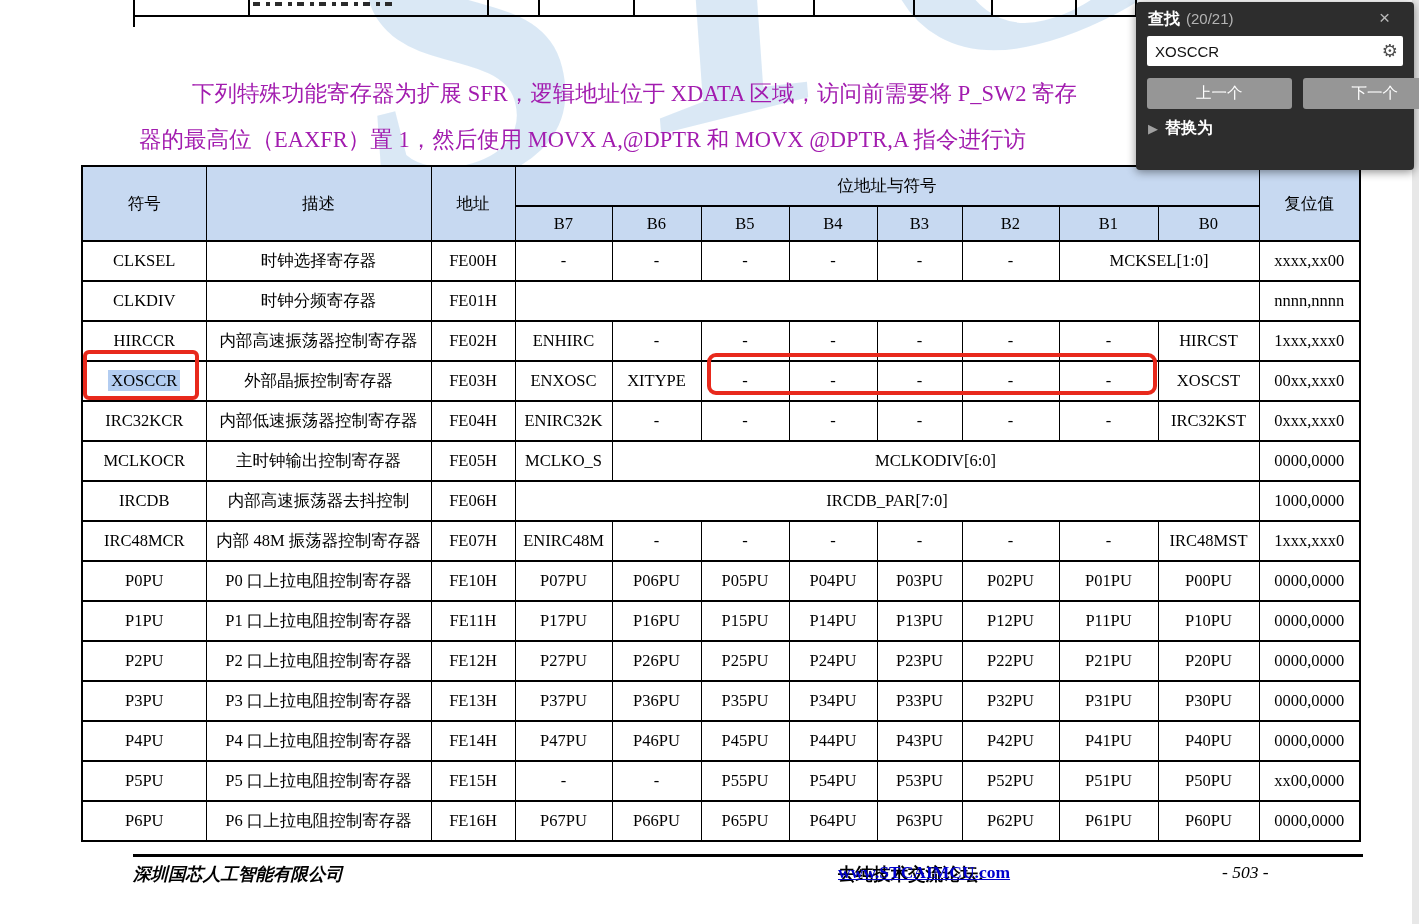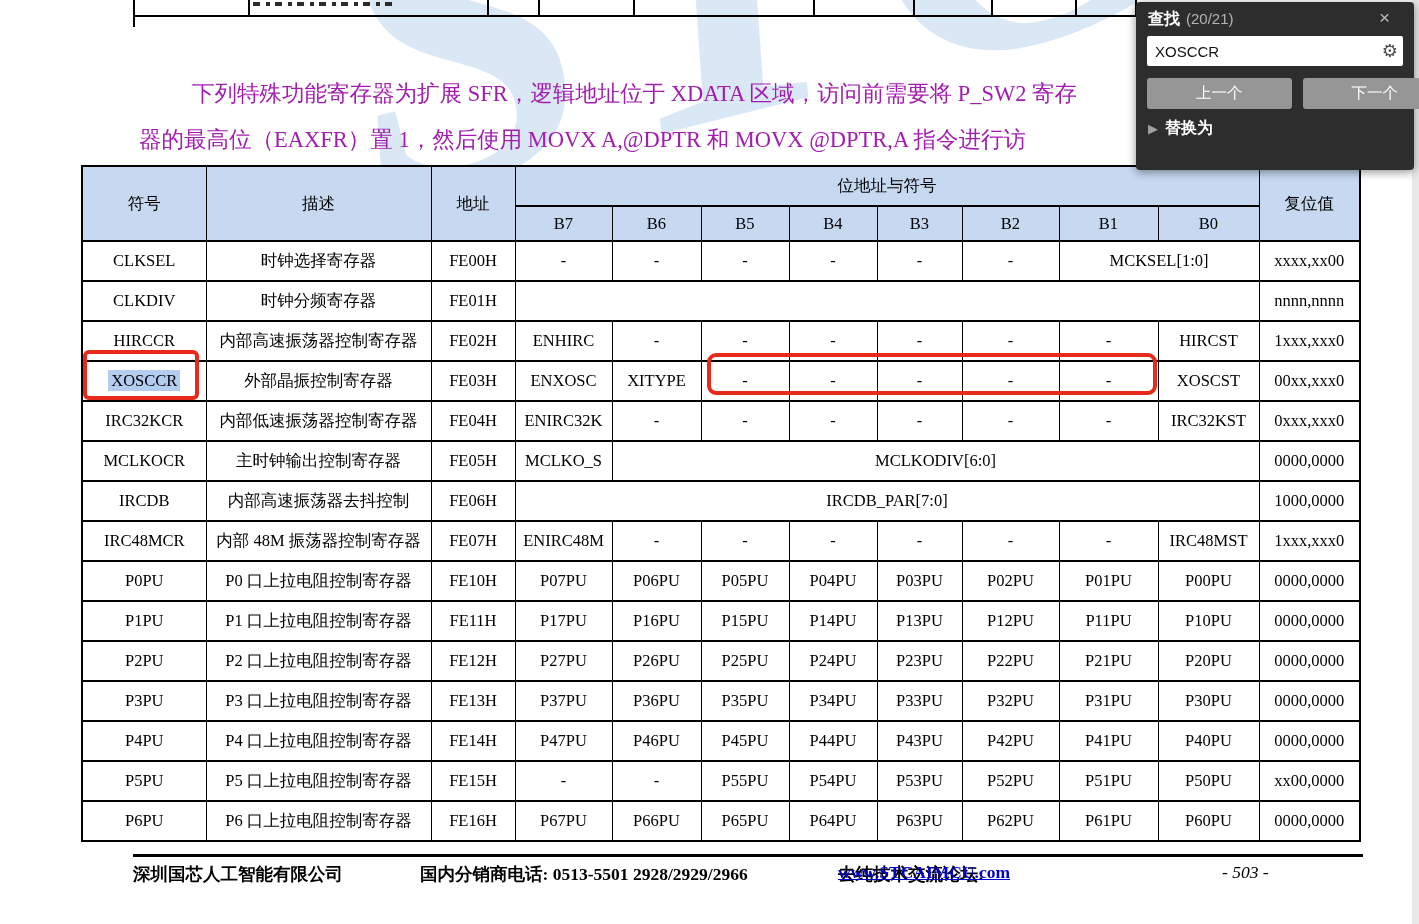--- a/index.html
+++ b/index.html
@@ -45,21 +45,21 @@
   .hl { background:var(--hlt,#b3cdf1); padding:1px 3px; }
   
   .red-box { position:absolute; z-index:3; border:4px solid var(--red,#e8291c); pointer-events:none; }
   .red-box.b1 { left:83px;  top:350px; width:116px; height:50px; border-radius:6px; }
   .red-box.b2 { left:707px; top:353px; width:450px; height:42px; border-radius:9px; }
   
   .footer-rule { position:absolute; left:133px; top:854px; width:1230px; height:3px; background:#000; z-index:1; }
   .footer { position:absolute; left:0; top:862px; width:1419px; height:26px; z-index:1;
     font-size:17.5px; font-weight:bold; white-space:nowrap; }
   .footer span, .footer a { position:absolute; top:0; }
-  .f-company { left:133px; }
+  .f-company { left:133px;font-style:italic; }
   .f-phone   { left:420px; }
   .f-forum   { left:838px; }
   .f-link    { color:var(--lnk,#0000cc); }
   .f-page    { left:1222px; font-weight:normal;font-style:italic; }
   
   .edge-strip { position:absolute; right:0; top:0; width:7px; height:924px; background:#e8e8e8; z-index:2; }
   
   .find-dialog { position:absolute; left:1136px; top:2px; width:278px; height:168px;
     background:#2d2d2d; border-radius:4px; z-index:10;
     box-shadow:0 2px 10px rgba(0,0,0,.45);
@@ -327,21 +327,20 @@
       </tr>
     </tbody>
   </table>
 
 <div class="red-box b1"></div>
 <div class="red-box b2"></div>
 
 <div class="footer-rule"></div>
 <div class="footer">
   <span class="f-company">深圳国芯人工智能有限公司</span>
-  <span class="f-phone">国内分销商电话: 0513-5501 2928/2929/2966</span>
   <span class="f-forum">
       <span>去纯技术交流论坛:</span>
       <a class="f-link" href="#">www.STCAIMCU.com</a>
     </span>
   <span class="f-page">- 503 -</span>
 </div>
 
 <div class="edge-strip"></div>
 
 <div class="find-dialog">

